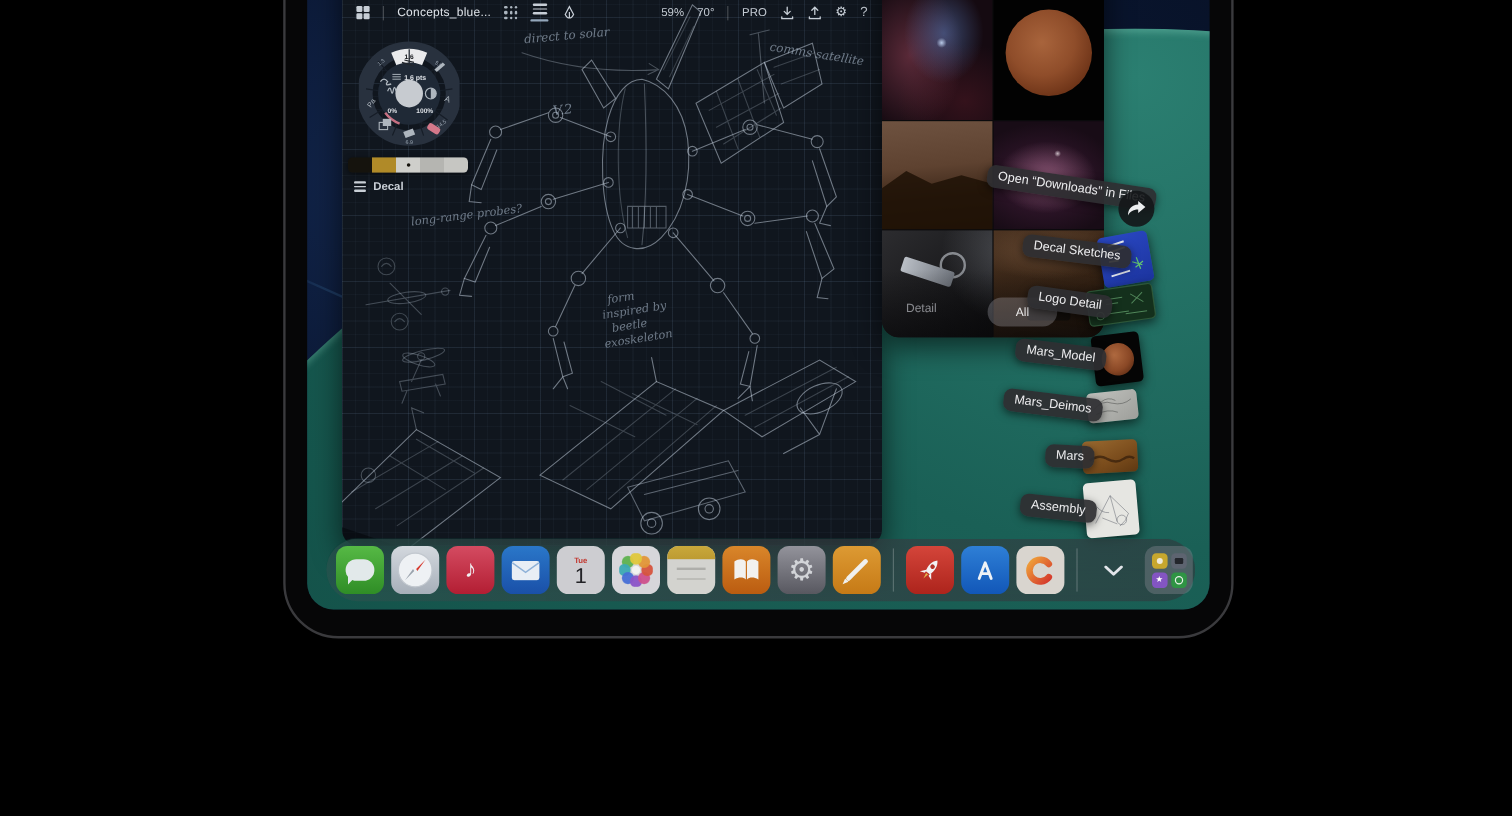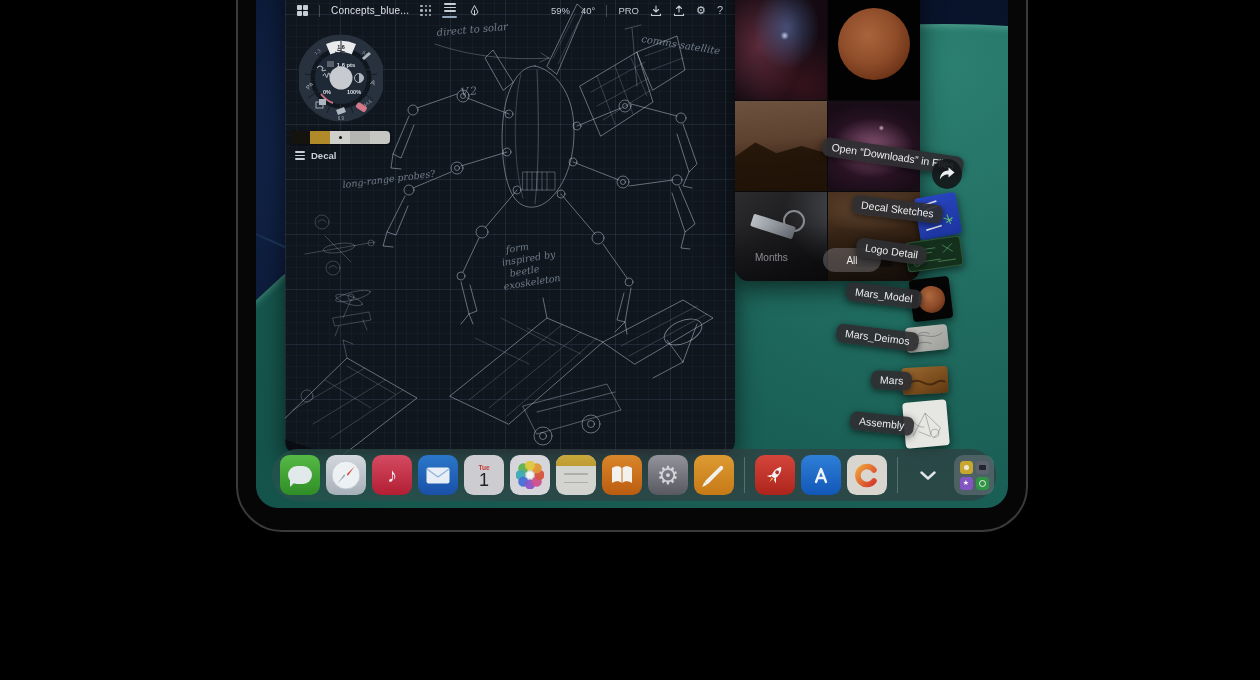--- a/index.html
+++ b/index.html
@@ -308,21 +308,21 @@
             <i></i>
             <i></i>
             <i></i>
             <i class="under"></i>
           </span>
         <svg width="13" height="13" viewBox="0 0 13 13">
             <path d="M6.5,1.5 L10,8 Q8.5,11 6.5,11 Q4.5,11 3,8 Z M6.5,6 l0,5" fill="none" stroke="#c7ced6" stroke-width="1"></path>
           </svg>
         <span class="tb-spacer"></span>
         <span class="tb-txt">59%</span>
-        <span class="tb-txt">40°</span>
+        <span class="tb-txt">70°</span>
         <span class="tb-sep"></span>
         <span class="tb-txt">PRO</span>
         <svg width="12" height="12" viewBox="0 0 12 12">
             <path d="M6,1 v6 M3.5,4.5 L6,7 L8.5,4.5 M1.5,9 v1.5 h9 V9" fill="none" stroke="#c7ced6" stroke-width="1.1" stroke-linecap="round"></path>
           </svg>
         <svg width="12" height="12" viewBox="0 0 12 12">
             <path d="M6,7 v-6 M3.5,3.5 L6,1 L8.5,3.5 M1.5,9 v1.5 h9 V9" fill="none" stroke="#c7ced6" stroke-width="1.1" stroke-linecap="round"></path>
           </svg>
         <span class="glyph">⚙</span>
         <span class="glyph">?</span>
@@ -389,21 +389,21 @@
         <div class="ph ph-surface"></div>
         <div class="ph ph-neb2"></div>
         <div class="ph ph-probe">
           <div class="probe-dish"></div>
           <div class="probe-body"></div>
         </div>
         <div class="ph ph-rover"></div>
       </div>
       <div class="pw-scrim"></div>
       <div class="pw-tabs">
-        <span class="tab-months">Months</span>
+        <span class="tab-months">Detail</span>
         <span class="tab-all">All</span>
       </div>
     </div>
 
     <div class="drag-pill" style="left:566px; top:181px; transform:rotate(8.5deg);">Open “Downloads” in Files</div>
     <div class="share-btn">
       <svg width="18" height="16" viewBox="0 0 18 16">
         <path d="M10.5,1.5 L16.5,6.5 L10.5,11.5 L10.5,8.5 C6,8.5 3.5,10.5 2,13.5 C2,8 5,4.8 10.5,4.4 Z" fill="#eceef0"></path>
       </svg>
     </div>

